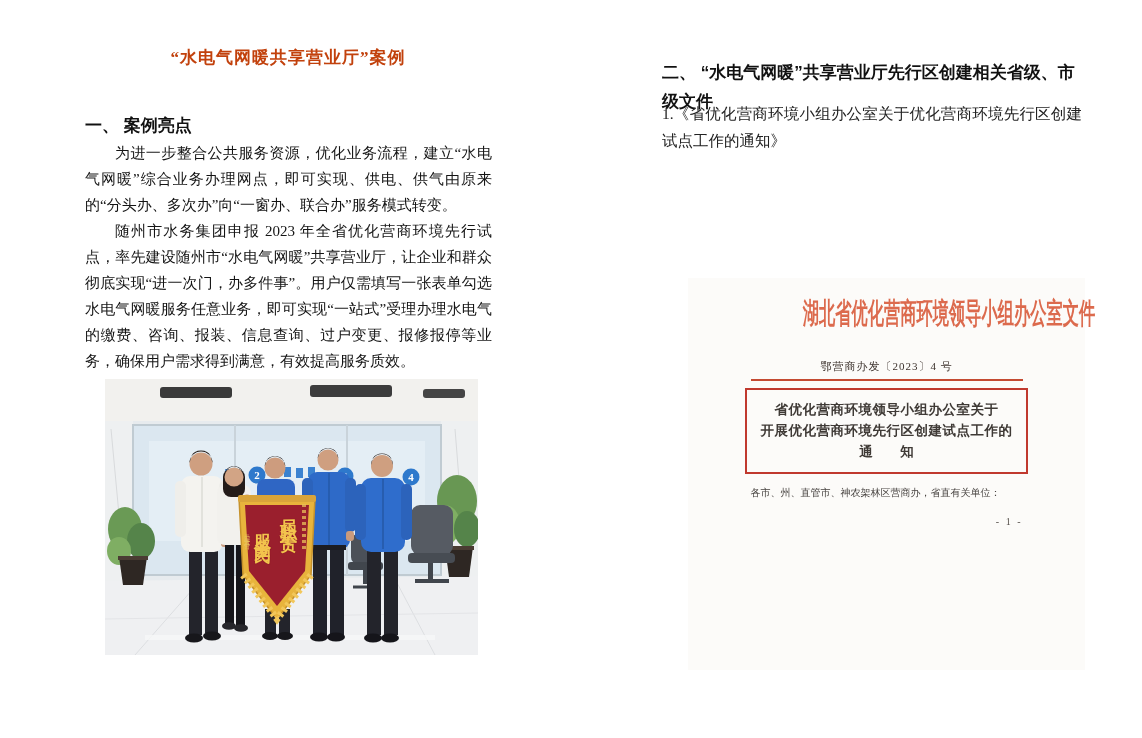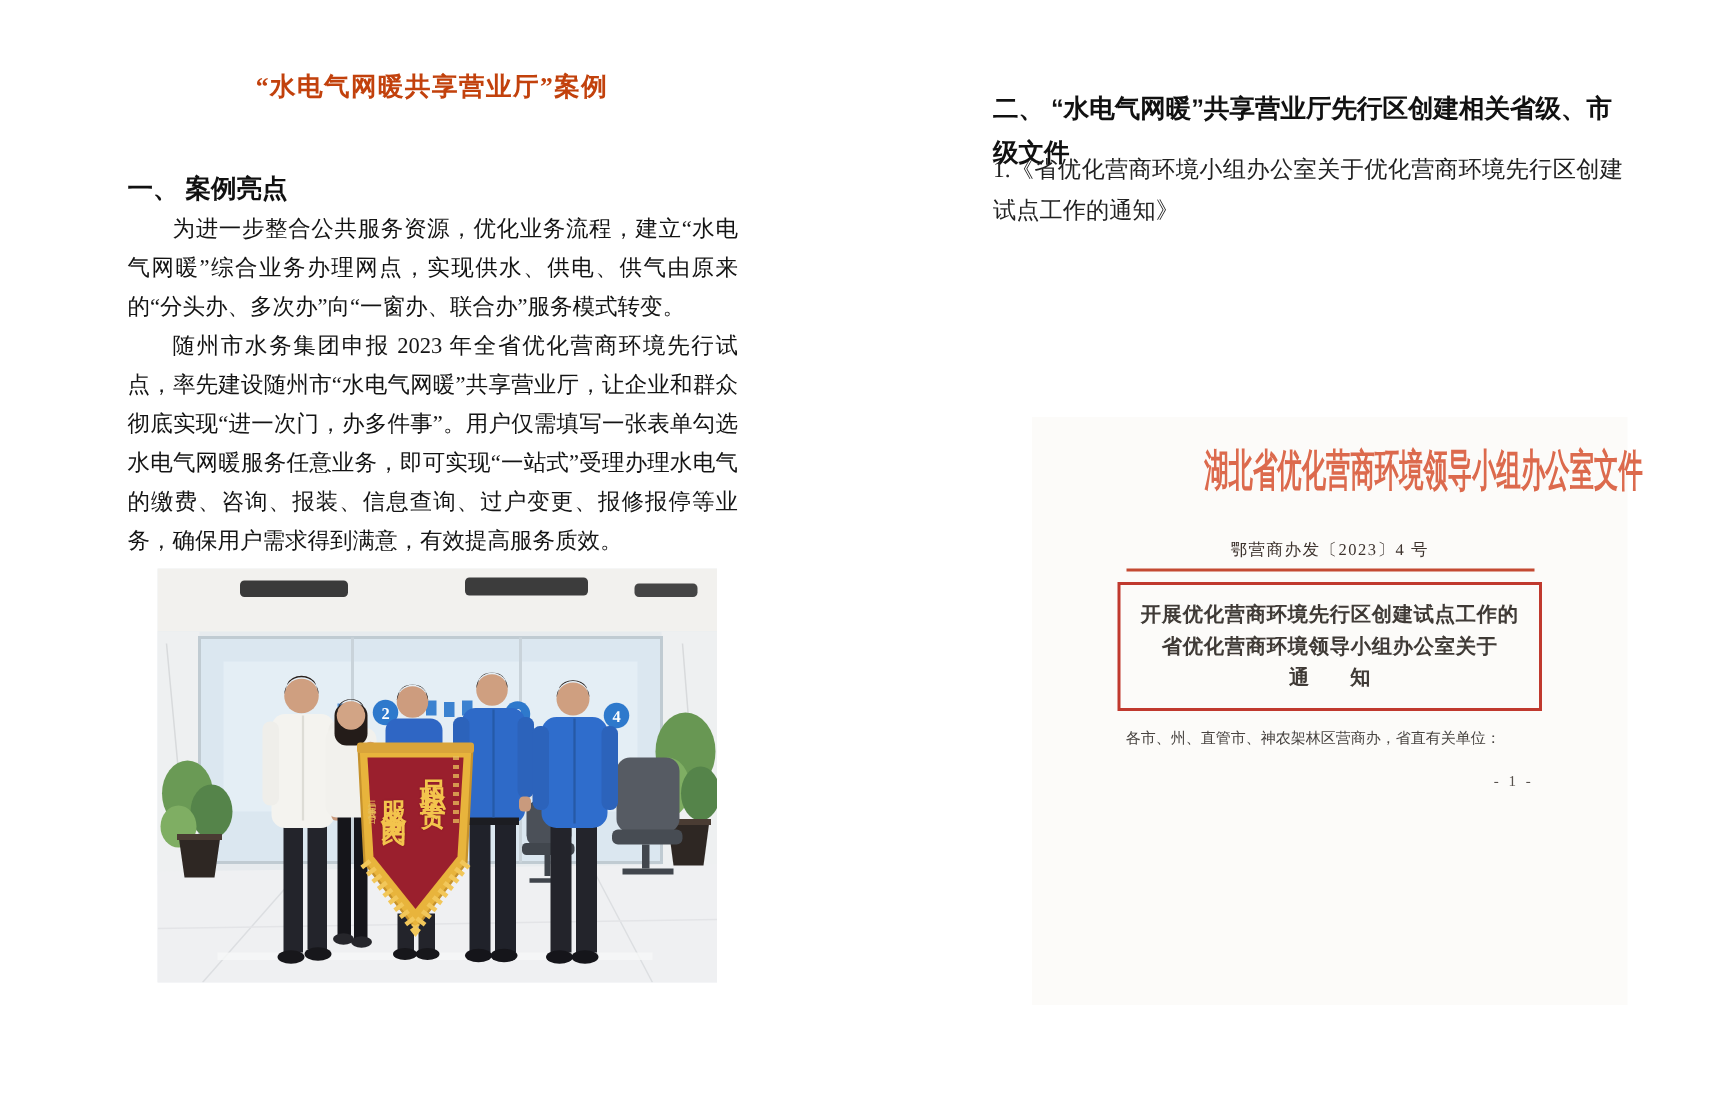--- a/index.html
+++ b/index.html
@@ -75,21 +75,21 @@
   .scan-pagenum{width:272px;margin:14px auto 0 auto;text-align:right;font-size:10px;color:#56504c;letter-spacing:2px;}
 </style>
 </head>
 <body>
 
 <div class="abs doc-title">“水电气网暖共享营业厅”案例</div>
 
 <div class="abs sec-heading h1-left">一、 案例亮点</div>
 
 <div class="abs body-copy">
-  <p>为进一步整合公共服务资源，优化业务流程，建立“水电气网暖”综合业务办理网点，实现供水、供电、供气由原来的“分头办、多次办”向“一窗办、联合办”服务模式转变。</p>
+  <p>为进一步整合公共服务资源，优化业务流程，建立“水电气网暖”综合业务办理网点，即可实现、供电、供气由原来的“分头办、多次办”向“一窗办、联合办”服务模式转变。</p>
   <p>随州市水务集团申报 2023 年全省优化营商环境先行试点，率先建设随州市“水电气网暖”共享营业厅，让企业和群众彻底实现“进一次门，办多件事”。用户仅需填写一张表单勾选水电气网暖服务任意业务，即可实现“一站式”受理办理水电气的缴费、咨询、报装、信息查询、过户变更、报修报停等业务，确保用户需求得到满意，有效提高服务质效。</p>
 </div>
 
 <div class="abs photo">
   <svg width="373" height="276" viewBox="0 0 373 276">
 
     <rect x="0" y="0" width="373" height="42" fill="#f2f1ee"></rect>
     <rect x="55" y="8" width="72" height="11" rx="3" fill="#3a3a3a"></rect>
     <rect x="205" y="6" width="82" height="12" rx="3" fill="#3c3c3c"></rect>
     <rect x="318" y="10" width="42" height="9" rx="3" fill="#454545"></rect>
@@ -243,21 +243,21 @@
 
 <div class="abs item-text">1.《省优化营商环境小组办公室关于优化营商环境先行区创建试点工作的通知》</div>
 
 <div class="abs scan">
   <div class="scan-letterhead">
     <span>湖北省优化营商环境领导小组办公室文件</span>
   </div>
   <div class="scan-docnum">鄂营商办发〔2023〕4 号</div>
   <div class="scan-redline"></div>
   <div class="scan-titlebox">
+    <div>省优化营商环境领导小组办公室关于</div>
     <div>开展优化营商环境先行区创建试点工作的</div>
-    <div>省优化营商环境领导小组办公室关于</div>
     <div class="tn">通 知</div>
   </div>
   <div class="scan-body">
     <p class="scan-salutation">各市、州、直管市、神农架林区营商办，省直有关单位：</p>
   </div>
   <div class="scan-pagenum">- 1 -</div>
 </div>
 
 </body></html>

